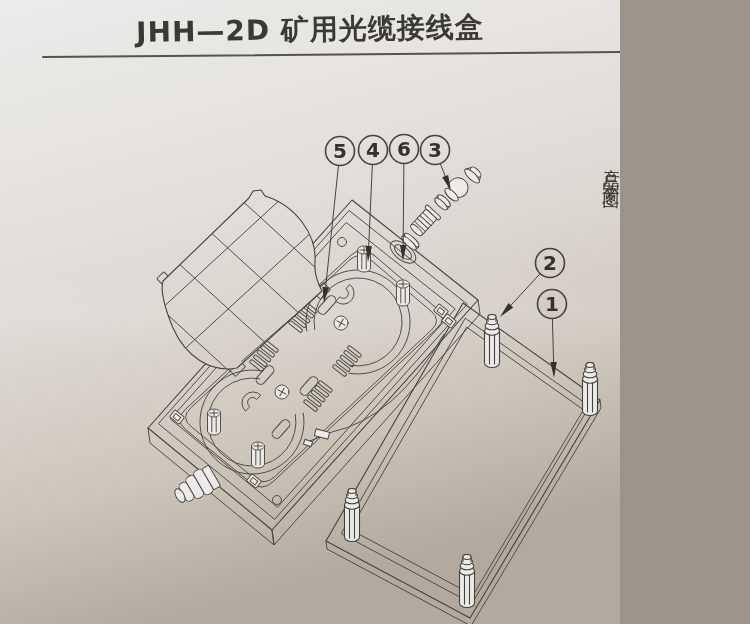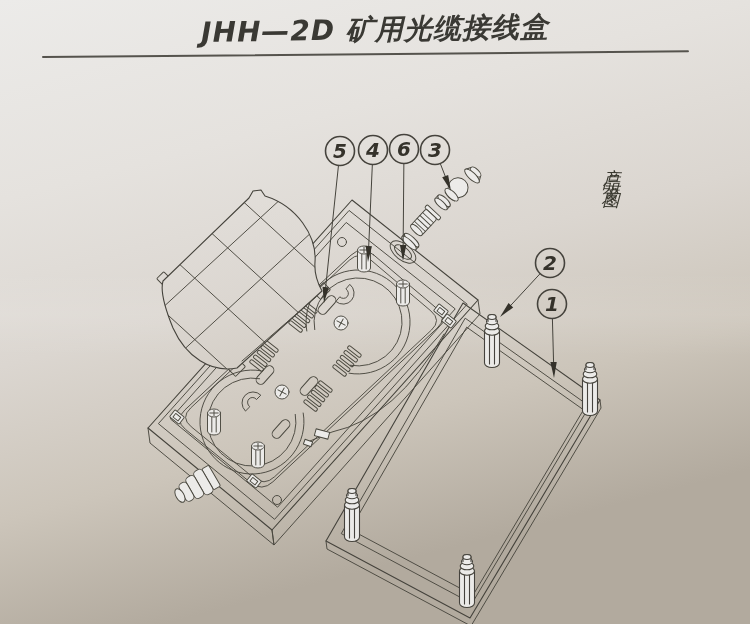--- a/index.html
+++ b/index.html
@@ -1,19 +1,18 @@
 <!DOCTYPE html>
 <html><head>
 <meta charset="utf-8">
 <style>
   html,body{margin:0;padding:0;background:#9a948a;}
   .photo{
-    position:relative;width:750px;height:624px;overflow:hidden;
+    position:relative;width:620px;height:624px;overflow:hidden;
     font-family:"DejaVu Sans","Liberation Sans",sans-serif;
-    font-style:italic;
   }
   .photo svg{position:absolute;left:0;top:0;}
   .page-title{
     position:absolute;top:11px;left:0;width:100%;text-align:center;
     font-size:28px;font-weight:600;letter-spacing:1px;color:#3a3934;
     transform:rotate(-1deg);
   }
   .title-rule{
     position:absolute;left:42px;top:56px;width:647px;height:2px;
     background:#55534d;transform:rotate(-0.5deg);transform-origin:left center;

